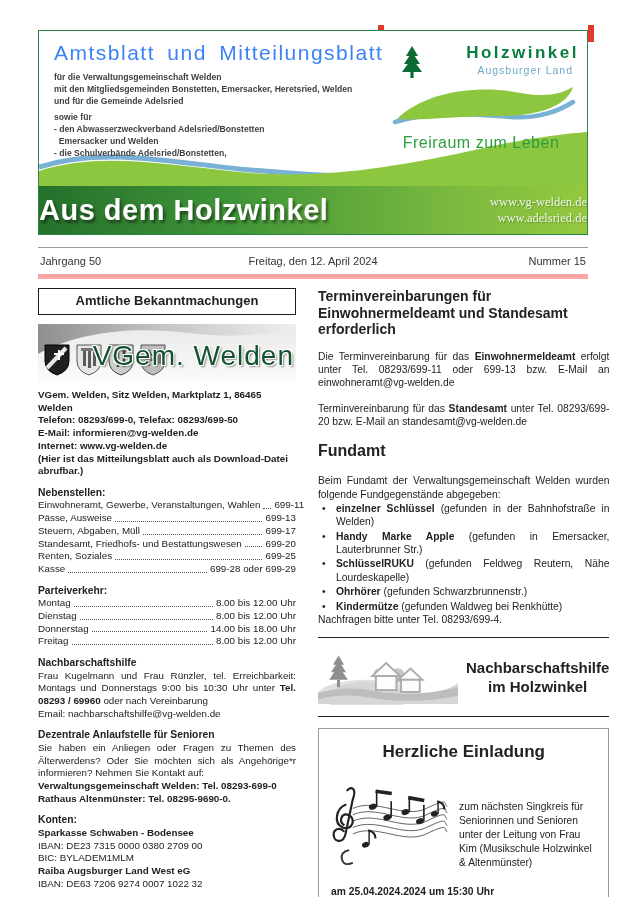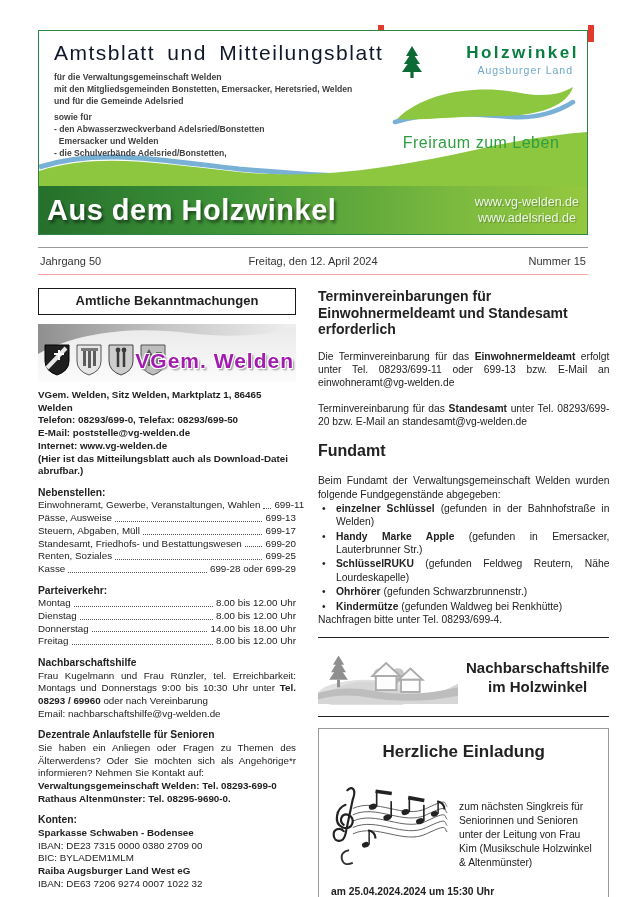--- a/index.html
+++ b/index.html
@@ -13,62 +13,62 @@
   .red-mark { position:absolute; width:6px; height:17px; background:var(--red_mark,#e23b2e); }
   .red-mark.m1 { left:378px; top:25px; }
   .red-mark.m2 { left:588px; top:25px; }
 
   
   .masthead {
     position:absolute; left:38px; top:30px; width:550px; height:205px;
     border:1px solid var(--brand_border_green,#2e8644); background:#fff; overflow:hidden;
   }
   .mast-left { position:absolute; left:15px; top:10px; width:330px; z-index:3; }
-  .mast-title { font-size:21px; font-weight:400; color:#0f172a; letter-spacing:1.5px; word-spacing:5px; }
+  .mast-title { font-size:21px; font-weight:400; color:#3b82f6; letter-spacing:1.5px; word-spacing:5px; }
   .mast-sub { margin-top:6px; font-size:8.6px; line-height:1.4; color:#3f3f3f; }
   .mast-sowie { margin-top:4px; font-size:8.6px; line-height:1.4; color:#3f3f3f; white-space:pre-wrap; }
   .mast-right { position:absolute; right:8px; top:12px; width:196px; z-index:3; text-align:right; }
   .logo-top { position:relative; padding-left:34px; }
   .logo-tree { position:absolute; left:16px; top:2px; }
   .logo-name { font-size:17px; font-weight:bold; color:var(--logo_green,#0a7d40); letter-spacing:2.5px; }
   .logo-region { font-size:10.5px; color:var(--region_blue,#6fa8cc); letter-spacing:1px; margin-top:1px; margin-right:6px; }
   .logo-hill { margin-top:2px; }
   .logo-slogan { font-size:16px; color:var(--slogan_green,#2e9e40); letter-spacing:0.5px; margin-top:2px; text-align:center; }
   .mast-hills { position:absolute; left:0; bottom:47px; width:100%; height:62px; z-index:1; }
   .banner {
     position:absolute; left:0; right:0; bottom:0; height:48px; z-index:2;
     background:linear-gradient(90deg, var(--banner_green_dark,#25702c) 0%, #3f9438 35%, #7ab93f 75%, var(--banner_green_light,#95c83f) 100%);
-    display:flex; align-items:center; padding:0 8px;
+    display:flex; align-items:center; padding:0 0;
   }
   .banner-title {
     font-size:29px; font-weight:bold; color:#fff; letter-spacing:0.5px;
     text-shadow:2px 3px 3px rgba(0,0,0,0.45);
   }
-  .banner-urls { margin-left:auto; text-align:center; font-size:12.5px; line-height:1.3; color:#edf7e8; text-shadow:1px 1px 1px rgba(0,0,0,0.25); }
+  .banner-urls { margin-left:auto; text-align:right; font-size:12.5px; line-height:1.3; color:#edf7e8; text-shadow:1px 1px 1px rgba(0,0,0,0.25);font-family:Liberation Serif, serif; }
 
   
   .issue-bar {
     position:absolute; left:38px; top:247px; width:550px;
-    border-top:1px solid #9a9a9a; border-bottom:1px solid #fca5a5;
+    border-top:1px solid #9a9a9a; border-bottom:5px solid #fca5a5;
     display:flex; align-items:center; padding:7px 2px; font-size:11px; color:#333;
   }
   .issue-bar span { flex:1; }
   .issue-center { text-align:center; }
   .issue-right { text-align:right; }
 
   
   .columns { position:absolute; left:38px; top:288px; width:550px; display:flex; gap:22px; }
   .col-left { width:258px; flex:none; font-size:9.8px; line-height:1.3; }
   .col-right { flex:1; font-size:10.3px; line-height:1.3; }
 
   
   .amtliche-box { border:1.5px solid #1a1a1a; text-align:center; font-weight:bold; font-size:13px; padding:4px 16px; }
   .vgem-banner { position:relative; margin-top:9px; height:58px; }
   .vgem-text {
-    position:absolute; right:2px; bottom:8px; font-size:21px; font-weight:bold; color:#a21caf; letter-spacing:1px;
+    position:absolute; right:2px; bottom:8px; font-size:28px; font-weight:normal; color:#14532d; letter-spacing:1px;
     text-shadow:-1px -1px 0 #fff, 1px -1px 0 #fff, -1px 1px 0 #fff, 1px 1px 0 #fff, 2px 2px 2px #8a8a8a;
   }
   .address-block { margin-top:7px; font-weight:bold; }
   .t-line { }
   .t-line.bold { font-weight:bold; }
   .sec-head { font-weight:bold; font-size:10.3px; margin-top:8px; }
   .leader-row { display:flex; }
   .ll { white-space:nowrap; }
   .ld { flex:1; margin:0 3px 3px 3px; border-bottom:1.5px dotted #555; min-width:8px; }
   .lv { white-space:nowrap; }
@@ -192,21 +192,21 @@
             <rect x="8" y="17" width="2" height="5" fill="#575757"></rect>
             <rect x="16" y="8" width="6" height="12" fill="#6e6e6e"></rect>
           </g>
         </svg>
         <div class="vgem-text">VGem. Welden</div>
       </div>
 
       <div class="address-block">
           <div class="t-line bold">VGem. Welden, Sitz Welden, Marktplatz 1, 86465 Welden</div>
           <div class="t-line bold">Telefon: 08293/699-0, Telefax: 08293/699-50</div>
-          <div class="t-line bold">E-Mail: poststelle@vg-welden.de</div>
+          <div class="t-line bold">E-Mail: informieren@vg-welden.de</div>
           <div class="t-line bold">Internet: www.vg-welden.de</div>
           <div class="t-line bold">(Hier ist das Mitteilungsblatt auch als Download-Datei abrufbar.)</div>
         </div>
 
       <div class="sec-head">Nebenstellen:</div>
       <div>
           <div class="leader-row">
             <span class="ll">Einwohneramt, Gewerbe, Veranstaltungen, Wahlen</span>
             <span class="ld"></span>
             <span class="lv">699-11</span>

